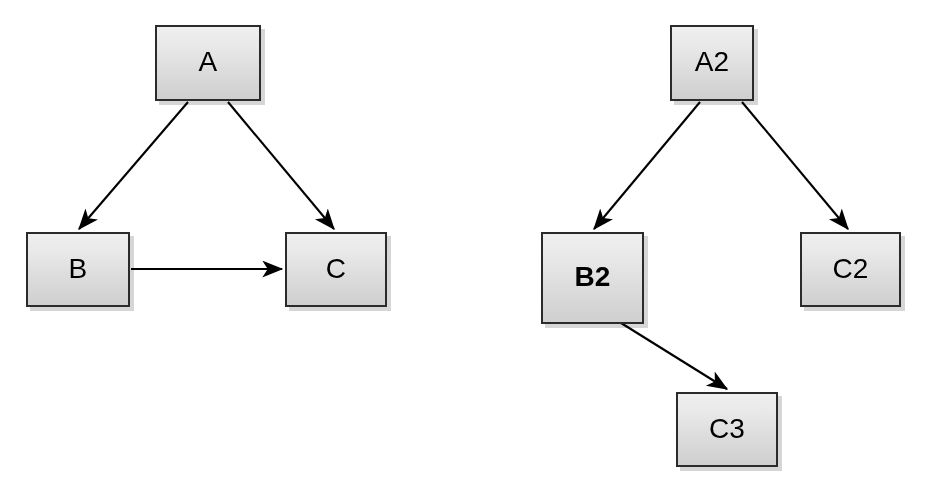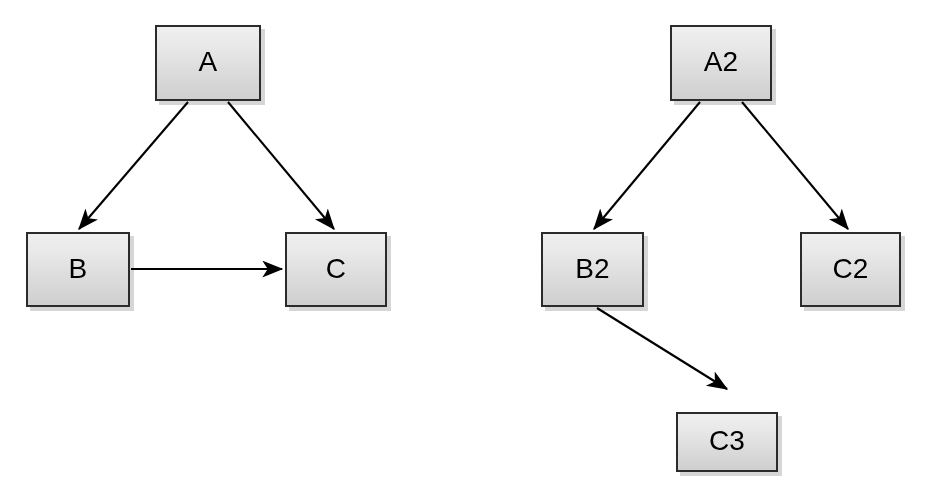--- a/index.html
+++ b/index.html
@@ -71,27 +71,27 @@
   <div id="nodes-group">
       <div class="node" style="left: 155px; top: 25px; width: 106px; height: 76px;">
         <span class="node-label">A</span>
       </div>
       <div class="node" style="left: 26px; top: 232px; width: 104px; height: 75px;">
         <span class="node-label">B</span>
       </div>
       <div class="node" style="left: 285px; top: 232px; width: 102px; height: 75px;">
         <span class="node-label">C</span>
       </div>
-      <div class="node" style="left: 670px; top: 25px; width: 102px; height: 76px;">
+      <div class="node" style="left: 670px; top: 25px; width: 84px; height: 76px;">
         <span class="node-label">A2</span>
       </div>
-      <div class="node" style="left: 541px; top: 232px; width: 103px; height: 75px;">
+      <div class="node" style="left: 541px; top: 232px; width: 103px; height: 92px; font-weight: bold;">
         <span class="node-label">B2</span>
       </div>
       <div class="node" style="left: 800px; top: 232px; width: 101px; height: 75px; text-align: center;">
         <span class="node-label">C2</span>
       </div>
-      <div class="node" style="left: 676px; top: 412px; width: 102px; height: 60px;">
+      <div class="node" style="left: 676px; top: 392px; width: 102px; height: 75px;">
         <span class="node-label">C3</span>
       </div>
     </div>
 
 </div>
 
 </body></html>

